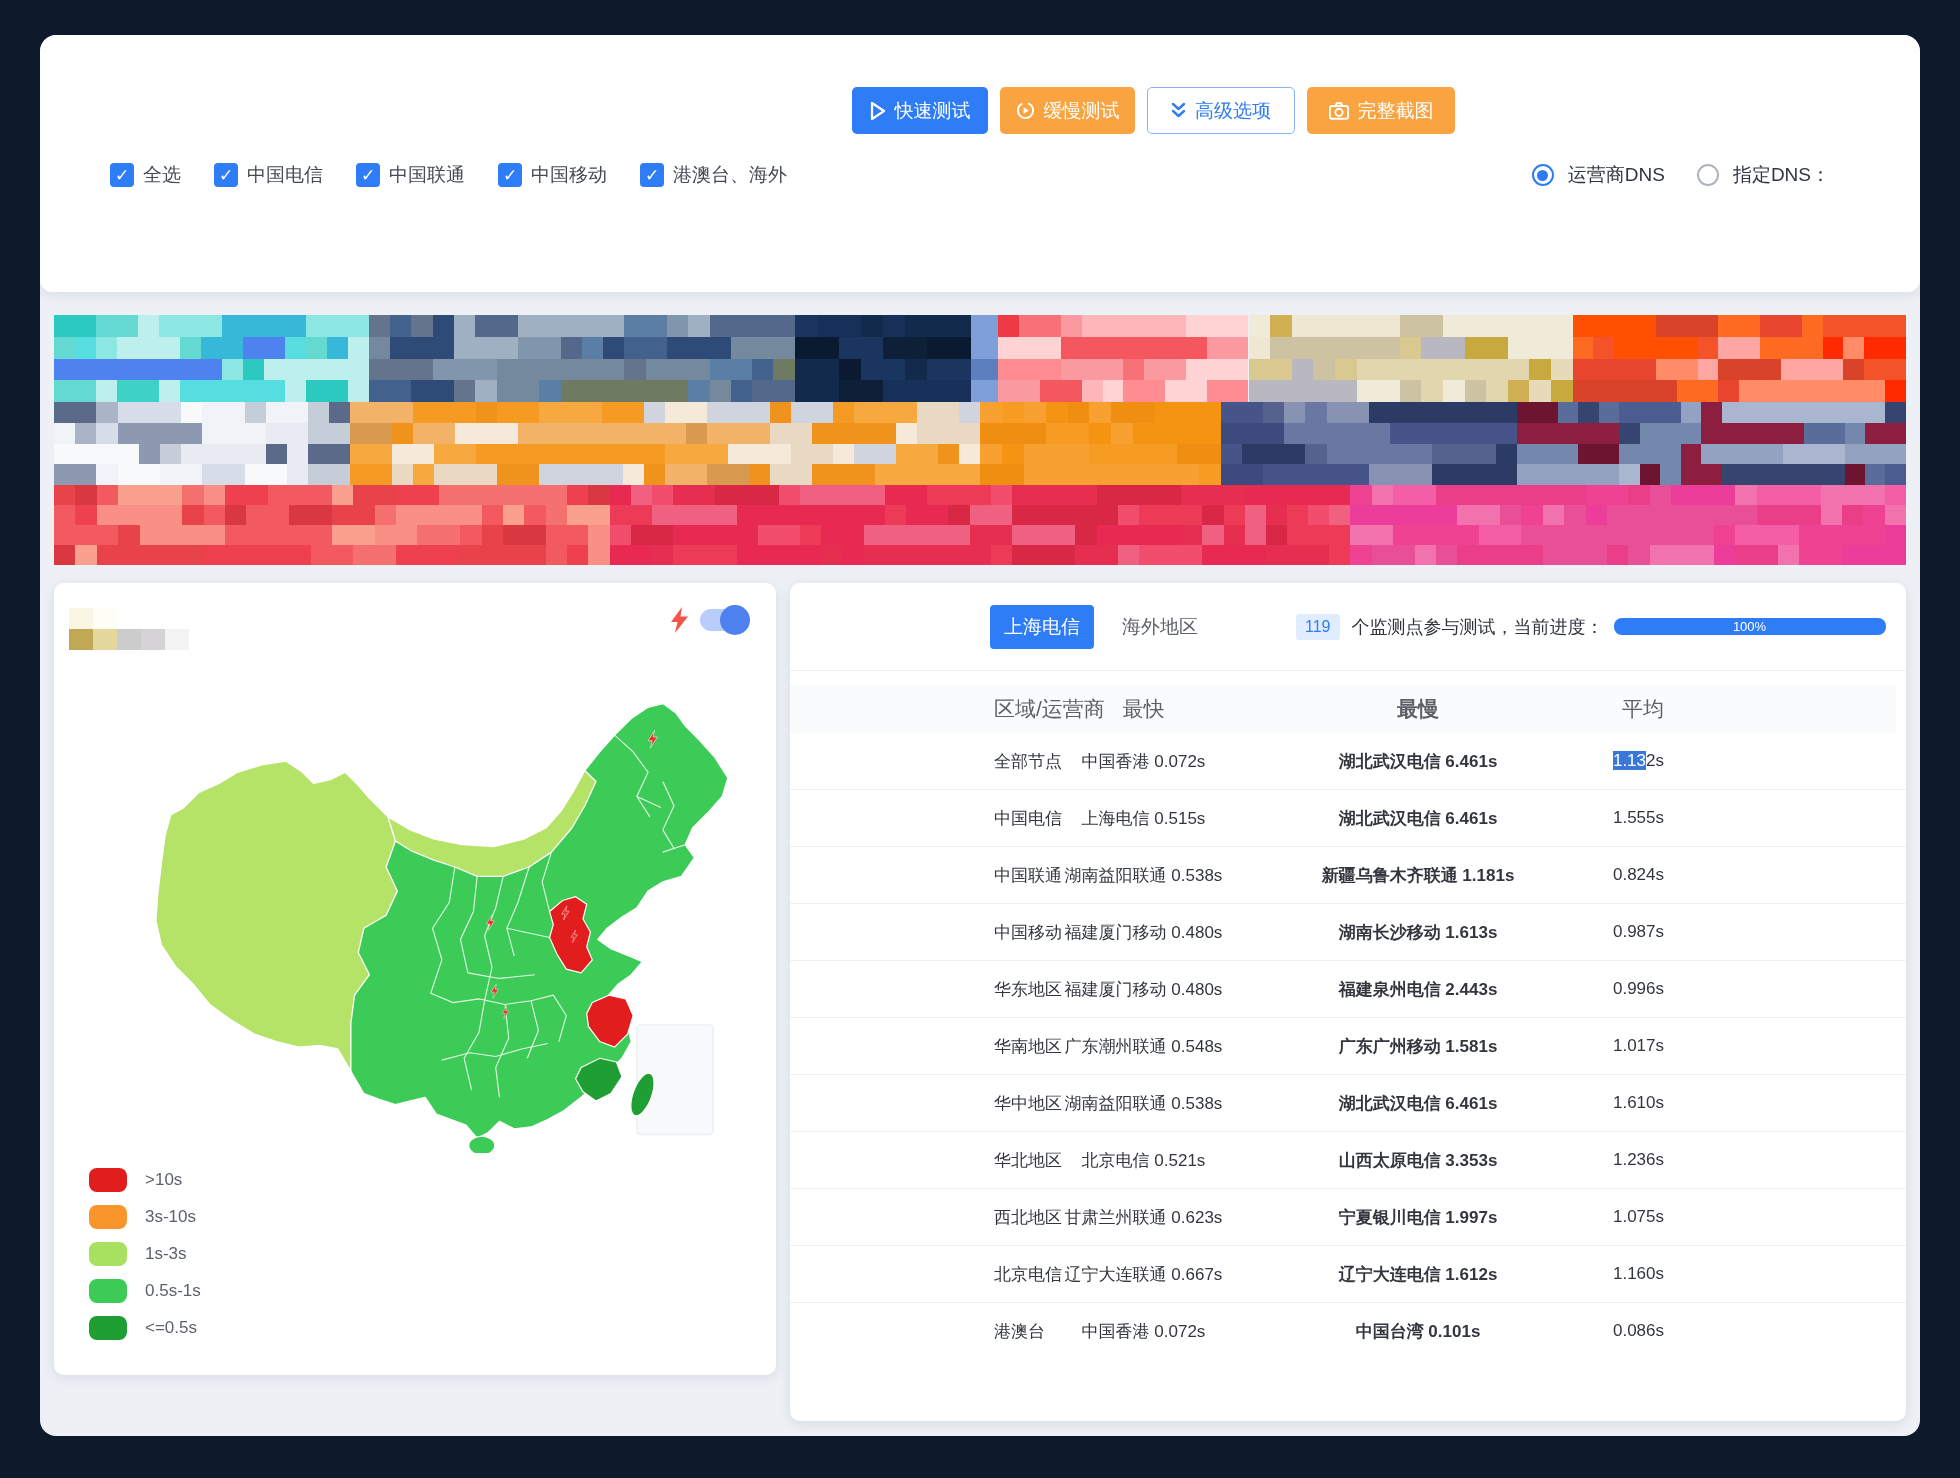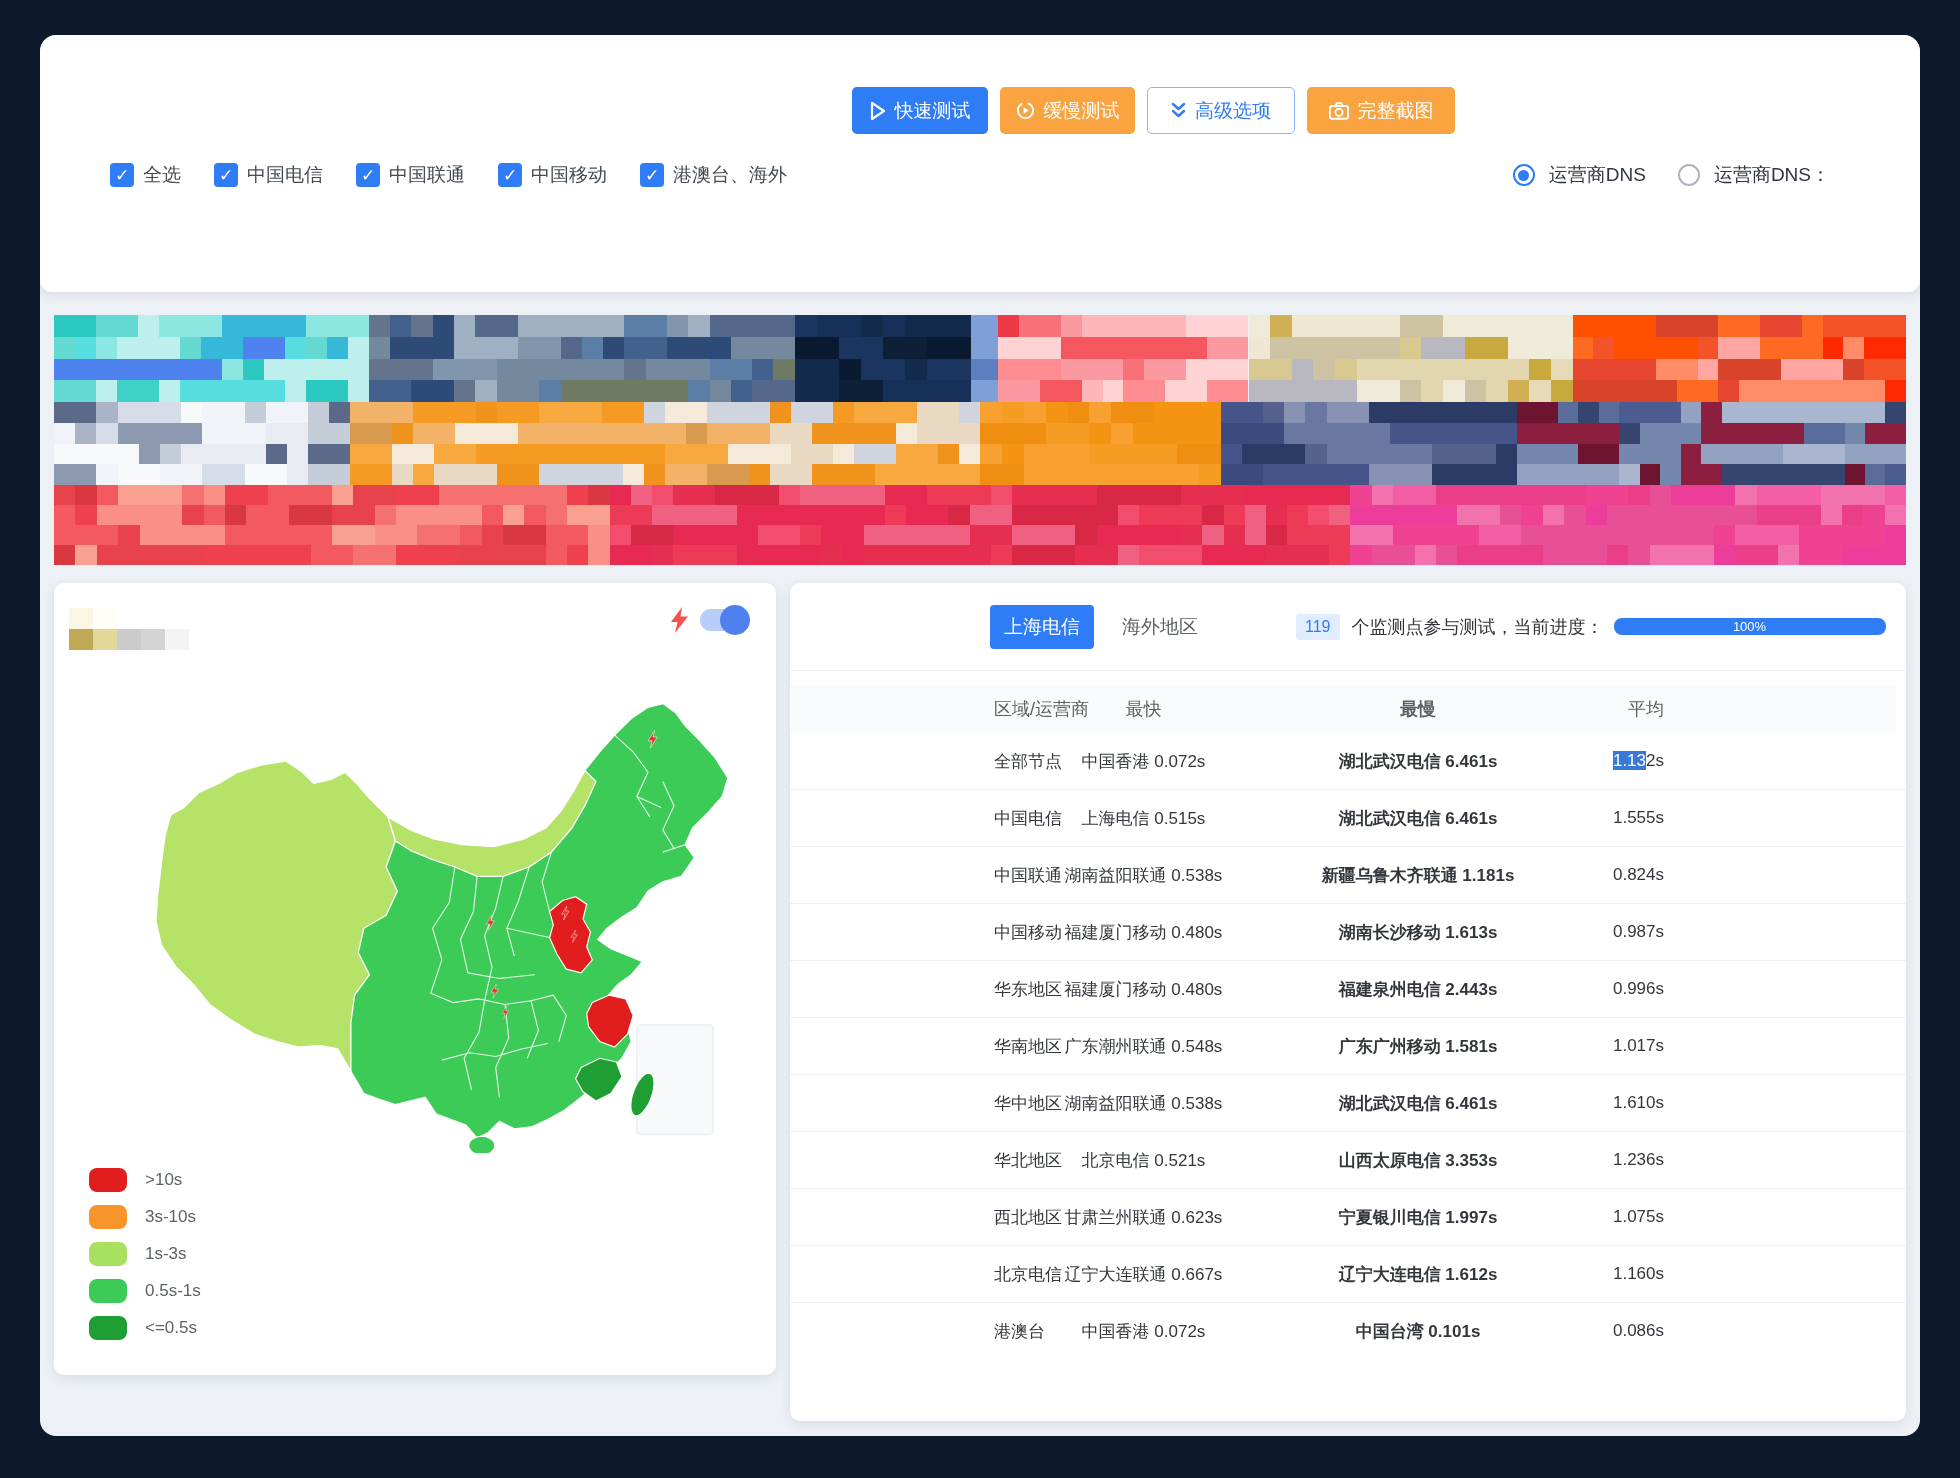--- a/index.html
+++ b/index.html
@@ -76,21 +76,21 @@
   .progress span{color:#fff;font-size:13px;}
   .rtable{position:absolute;left:0;top:102px;width:100%;}
   .thead{display:flex;height:48px;align-items:center;background:#fafbfc;margin:0 10px 0 0;}
   .trow{display:flex;height:56px;align-items:center;border-bottom:1px solid #eef0f4;}
   .trow:last-child{border-bottom:none;}
   .c-region{width:436px;text-align:center;padding-left:0;box-sizing:border-box;}
   .c-fast{width:243px;text-align:center;}
   .c-slow{width:306px;text-align:center;font-weight:bold;}
   .c-avg{width:107px;text-align:right;padding-right:14px;box-sizing:border-box;}
   .c-region{padding-left:204px;width:232px;}
-  .thead div{font-size:18px;color:#5d6167;white-space:nowrap;}
+  .thead div{font-size:21px;color:#5d6167;white-space:nowrap;}
   .trow div{font-size:17px;color:#33373d;white-space:nowrap;}
   .sel{background:#3a78d7;color:#fff;}
 </style>
 </head>
 <body>
 
 <div class="frame">
 
   <div class="card topcard">
 
@@ -154,21 +154,21 @@
         <div class="cb-item">
           <div class="cb-box">✓</div>
           <div class="cb-label">港澳台、海外</div>
         </div>
       </div>
 
     <div class="dns-group">
       <span class="radio on"></span>
       <span class="dns-label">运营商DNS</span>
       <span class="radio off" style="margin-left:18px"></span>
-      <span class="dns-label">运营商DNS：</span>
+      <span class="dns-label">指定DNS：</span>
     </div>
   </div>
 
   <div class="banner" id="banner">
       <div class="b-row" style="height: 87px;">
         <div class="b-seg" style="flex: 0 0 17%;">
           <div class="b-col">
             <div class="b-cell" style="background: rgb(44, 201, 192);"></div>
             <div class="b-cell" style="background: rgb(99, 217, 210);"></div>
             <div class="b-cell" style="background: rgb(78, 130, 238);"></div>

